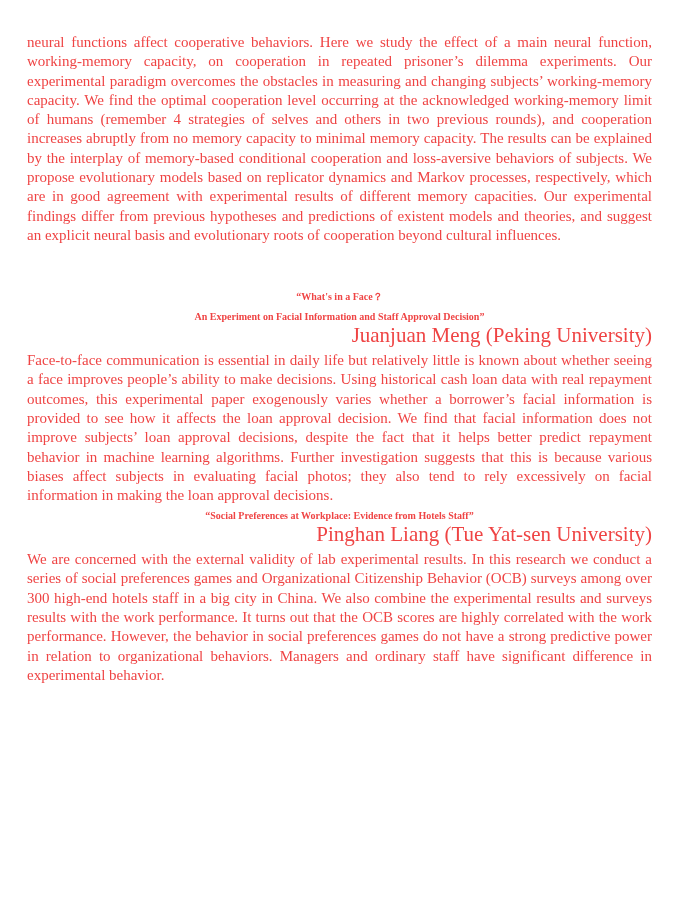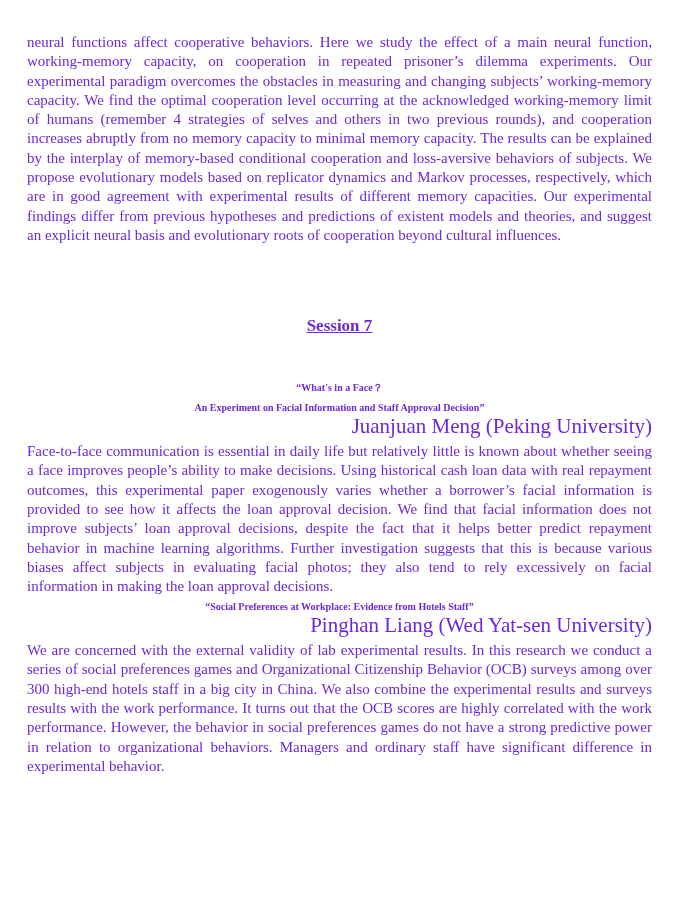--- a/index.html
+++ b/index.html
@@ -5,21 +5,21 @@
   html, body {
     margin: 0;
     padding: 0;
     background: #ffffff;
   }
   .page {
     position: relative;
     width: 679px;
     height: 922px;
     background: #ffffff;
-    color: #6d28d9;
+    color: #ef4444;
     font-family: "Liberation Serif", "DejaVu Serif", serif;
     box-sizing: border-box;
     padding: 33px 27px 0 27px;
     overflow: hidden;
   }
   .body-par {
     font-size: 15px;
     line-height: 19.3px;
     text-align: justify;
     margin: 0;
@@ -55,30 +55,29 @@
     margin-top: 6px;
   }
 </style>
 </head>
 <body>
 
 <div class="page">
 
   <p class="body-par">neural functions affect cooperative behaviors. Here we study the effect of a main neural function, working-memory capacity, on cooperation in repeated prisoner’s dilemma experiments. Our experimental paradigm overcomes the obstacles in measuring and changing subjects’ working-memory capacity. We find the optimal cooperation level occurring at the acknowledged working-memory limit of humans (remember 4 strategies of selves and others in two previous rounds), and cooperation increases abruptly from no memory capacity to minimal memory capacity. The results can be explained by the interplay of memory-based conditional cooperation and loss-aversive behaviors of subjects. We propose evolutionary models based on replicator dynamics and Markov processes, respectively, which are in good agreement with experimental results of different memory capacities. Our experimental findings differ from previous hypotheses and predictions of existent models and theories, and suggest an explicit neural basis and evolutionary roots of cooperation beyond cultural influences.</p>
 
-  <div class="session-heading">Session 7</div>
 
   <div class="talk-block talk-block-1">
     <div class="talk-title">“What's in a Face？</div>
     <div class="talk-title">An Experiment on Facial Information and Staff Approval Decision”</div>
     <div class="talk-speaker">Juanjuan Meng (Peking University)</div>
   </div>
 
   <p class="body-par abstract-par">Face-to-face communication is essential in daily life but relatively little is known about whether seeing a face improves people’s ability to make decisions. Using historical cash loan data with real repayment outcomes, this experimental paper exogenously varies whether a borrower’s facial information is provided to see how it affects the loan approval decision. We find that facial information does not improve subjects’ loan approval decisions, despite the fact that it helps better predict repayment behavior in machine learning algorithms. Further investigation suggests that this is because various biases affect subjects in evaluating facial photos; they also tend to rely excessively on facial information in making the loan approval decisions.</p>
 
   <div class="talk-block talk-block-2">
     <div class="talk-title">“Social Preferences at Workplace: Evidence from Hotels Staff”</div>
-    <div class="talk-speaker">Pinghan Liang (Wed Yat-sen University)</div>
+    <div class="talk-speaker">Pinghan Liang (Tue Yat-sen University)</div>
   </div>
 
   <p class="body-par abstract-par">We are concerned with the external validity of lab experimental results. In this research we conduct a series of social preferences games and Organizational Citizenship Behavior (OCB) surveys among over 300 high-end hotels staff in a big city in China. We also combine the experimental results and surveys results with the work performance. It turns out that the OCB scores are highly correlated with the work performance. However, the behavior in social preferences games do not have a strong predictive power in relation to organizational behaviors. Managers and ordinary staff have significant difference in experimental behavior.</p>
 
 </div>
 
 </body></html>

